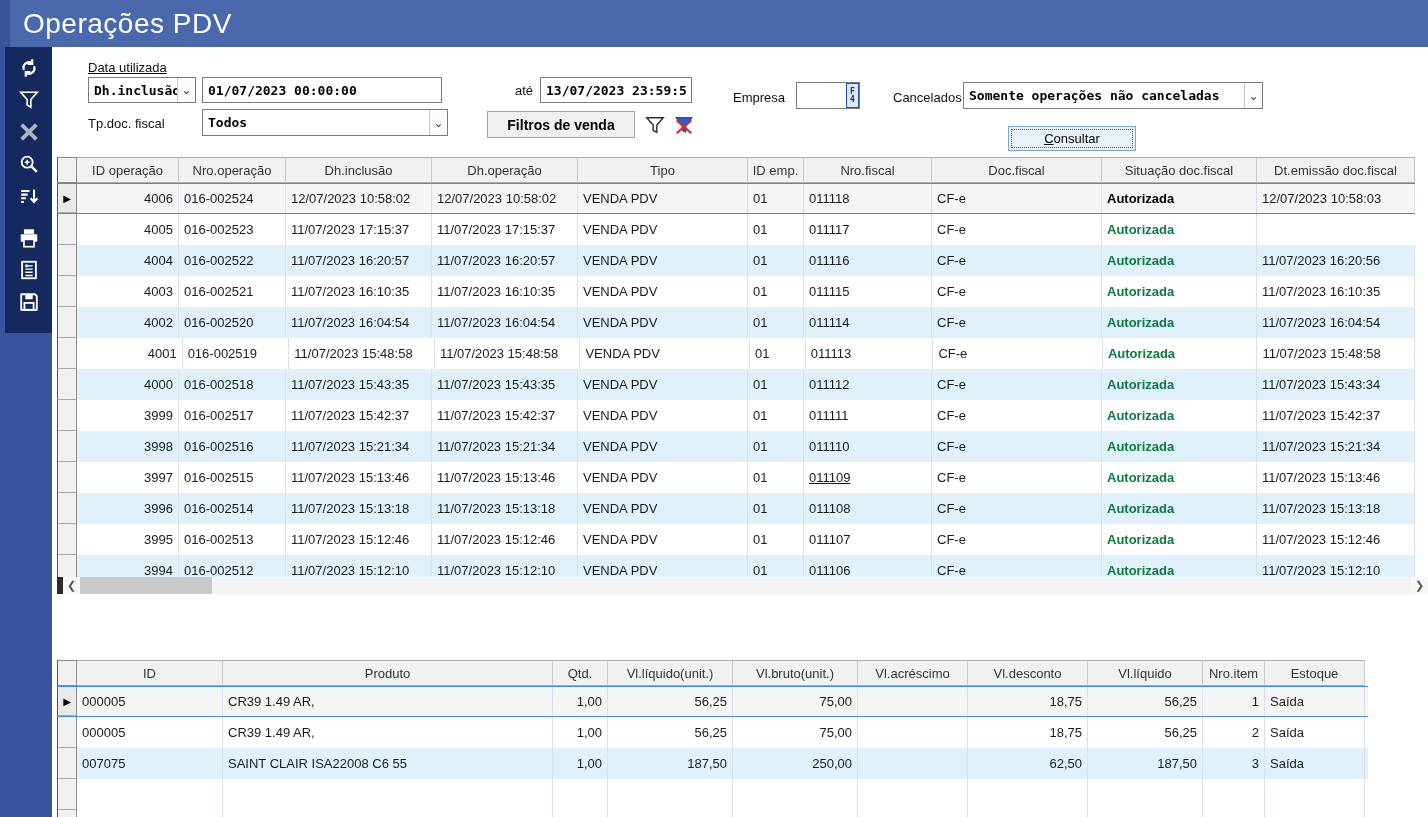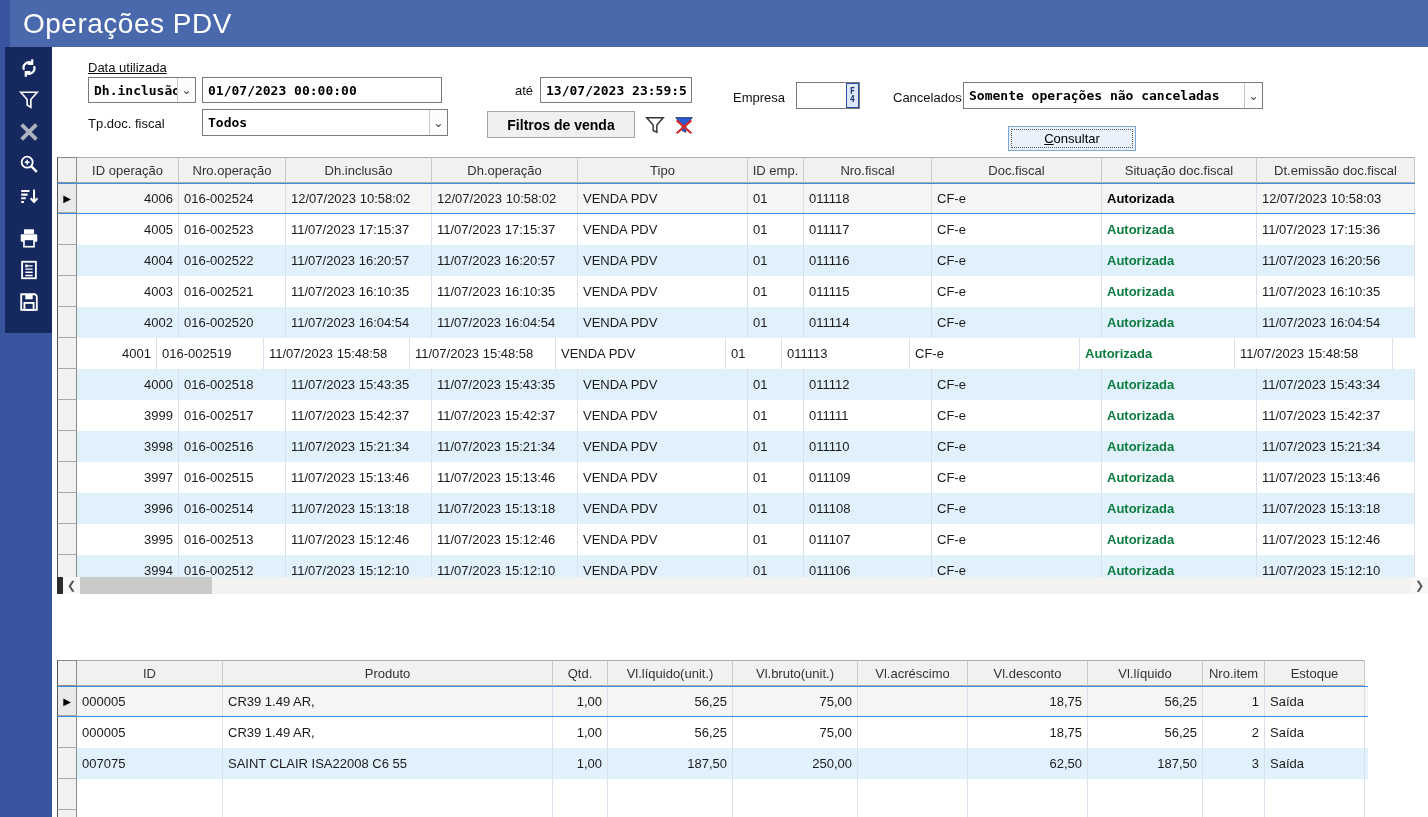--- a/index.html
+++ b/index.html
@@ -239,21 +239,20 @@
         <div class="selcell" style="width: 20px;"></div>
         <div class="cell r" style="width: 102px;">4005</div>
         <div class="cell" style="width: 107px;">016-002523</div>
         <div class="cell" style="width: 146px;">11/07/2023 17:15:37</div>
         <div class="cell" style="width: 146px;">11/07/2023 17:15:37</div>
         <div class="cell" style="width: 170px;">VENDA PDV</div>
         <div class="cell" style="width: 56px;">01</div>
         <div class="cell" style="width: 128px;">011117</div>
         <div class="cell" style="width: 170px;">CF-e</div>
         <div class="cell status" style="width: 155px;">Autorizada</div>
-        <div class="cell" style="width: 158px;">11/07/2023 17:15:36</div>
       </div>
       <div class="grow tint">
         <div class="selcell" style="width: 20px;"></div>
         <div class="cell r" style="width: 102px;">4004</div>
         <div class="cell" style="width: 107px;">016-002522</div>
         <div class="cell" style="width: 146px;">11/07/2023 16:20:57</div>
         <div class="cell" style="width: 146px;">11/07/2023 16:20:57</div>
         <div class="cell" style="width: 170px;">VENDA PDV</div>
         <div class="cell" style="width: 56px;">01</div>
         <div class="cell" style="width: 128px;">011116</div>
@@ -282,21 +281,21 @@
         <div class="cell" style="width: 146px;">11/07/2023 16:04:54</div>
         <div class="cell" style="width: 170px;">VENDA PDV</div>
         <div class="cell" style="width: 56px;">01</div>
         <div class="cell" style="width: 128px;">011114</div>
         <div class="cell" style="width: 170px;">CF-e</div>
         <div class="cell status" style="width: 155px;">Autorizada</div>
         <div class="cell" style="width: 158px;">11/07/2023 16:04:54</div>
       </div>
       <div class="grow">
         <div class="selcell" style="width: 20px;"></div>
-        <div class="cell r" style="width: 80px;">4001</div>
+        <div class="cell r" style="width: 106px;">4001</div>
         <div class="cell" style="width: 107px;">016-002519</div>
         <div class="cell" style="width: 146px;">11/07/2023 15:48:58</div>
         <div class="cell" style="width: 146px;">11/07/2023 15:48:58</div>
         <div class="cell" style="width: 170px;">VENDA PDV</div>
         <div class="cell" style="width: 56px;">01</div>
         <div class="cell" style="width: 128px;">011113</div>
         <div class="cell" style="width: 170px;">CF-e</div>
         <div class="cell status" style="width: 155px;">Autorizada</div>
         <div class="cell" style="width: 158px;">11/07/2023 15:48:58</div>
       </div>
@@ -340,21 +339,21 @@
         <div class="cell" style="width: 158px;">11/07/2023 15:21:34</div>
       </div>
       <div class="grow">
         <div class="selcell" style="width: 20px;"></div>
         <div class="cell r" style="width: 102px;">3997</div>
         <div class="cell" style="width: 107px; text-align: right;">016-002515</div>
         <div class="cell" style="width: 146px;">11/07/2023 15:13:46</div>
         <div class="cell" style="width: 146px;">11/07/2023 15:13:46</div>
         <div class="cell" style="width: 170px;">VENDA PDV</div>
         <div class="cell" style="width: 56px;">01</div>
-        <div class="cell" style="width: 128px;">011109</div>
+        <div class="cell" style="width: 128px; text-decoration: underline;">011109</div>
         <div class="cell" style="width: 170px;">CF-e</div>
         <div class="cell status" style="width: 155px;">Autorizada</div>
         <div class="cell" style="width: 158px;">11/07/2023 15:13:46</div>
       </div>
       <div class="grow tint">
         <div class="selcell" style="width: 20px;"></div>
         <div class="cell r" style="width: 102px;">3996</div>
         <div class="cell" style="width: 107px;">016-002514</div>
         <div class="cell" style="width: 146px;">11/07/2023 15:13:18</div>
         <div class="cell" style="width: 146px;">11/07/2023 15:13:18</div>

